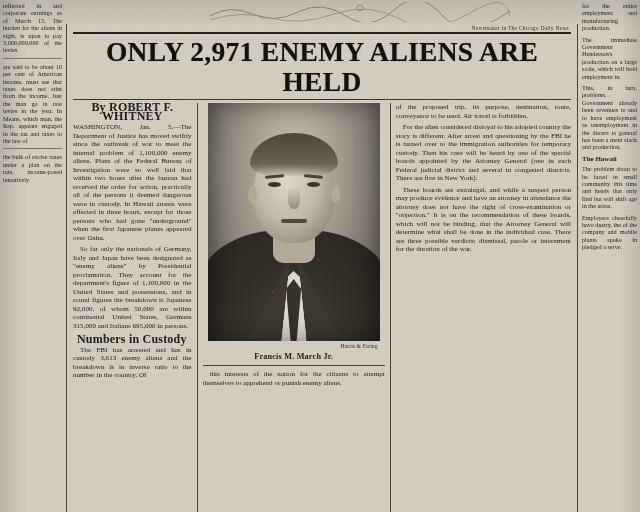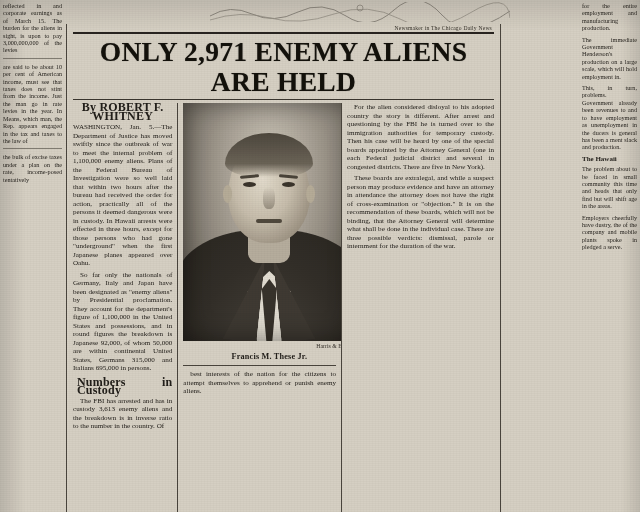--- a/index.html
+++ b/index.html
@@ -49,21 +49,21 @@
     position:absolute;right:0;top:0;width:62px;height:512px;
     padding:2px 3px 0 4px;box-sizing:border-box;
     font-size:6.2px;line-height:7.4px;text-align:justify;color:#2a2722;
     overflow:hidden;
   }
   .rightcol p{margin:0 0 4px 0;}
   .rightcol .sub{font-weight:bold;font-size:7px;margin:5px 0 2px;}
 
   
   .article{
-    position:absolute;left:66px;top:24px;width:435px;height:488px;
+    position:absolute;left:66px;top:24px;width:512px;height:488px;
     box-sizing:border-box;
     border-left:1px solid #4b463f;border-right:1px solid #4b463f;
     padding:0 6px;
   }
   .kicker{
     font-size:5.6px;text-align:right;color:#3b372f;margin:1px 2px 1px 0;
     letter-spacing:.2px;
   }
   .rule-thick{height:2px;background:#2b2723;margin:1px 0 0 0;}
   .rule-thin{height:1px;background:#3d3831;margin:1px 0 2px 0;}
@@ -273,30 +273,31 @@
             <div class="browL"></div>
             <div class="browR"></div>
             <div class="eyeL"></div>
             <div class="eyeR"></div>
             <div class="nose"></div>
             <div class="mouth"></div>
             <div class="halftone"></div>
             <div class="vign"></div>
           </div>
           <div class="credit">Harris &amp; Ewing</div>
-          <div class="caption">Francis M. These Jr.</div>
+          <div class="caption">Francis M. March Jr.</div>
         </div>
 
         <div class="hr-col"></div>
         <div class="bottom-note">
-          <p>best interests of the nation for the citizens to attempt themselves to apprehend or punish enemy aliens.</p>
+          <p>this interests of the nation for the citizens to attempt themselves to apprehend or punish enemy aliens.</p>
         </div>
       </div>
 
       <div class="col c3">
+        <p class="first">of the proposed trip, its purpose, destination, route, conveyance to be used. Air travel is forbidden.</p>
         <p>For the alien considered disloyal to his adopted country the story is different. After arrest and questioning by the FBI he is turned over to the immigration authorities for temporary custody. Then his case will be heard by one of the special boards appointed by the Attorney General (one in each Federal judicial district and several in congested districts. There are five in New York).</p>
         <p>These boards are extralegal, and while a suspect person may produce evidence and have an attorney in attendance the attorney does not have the right of cross-examination or "objection." It is on the recommendation of these boards, which will not be binding, that the Attorney General will determine what shall be done in the individual case. There are three possible verdicts: dismissal, parole or internment for the duration of the war.</p>
       </div>
 
     </div>
   </div>
 
   <div class="grain"></div>
 </div>
 

